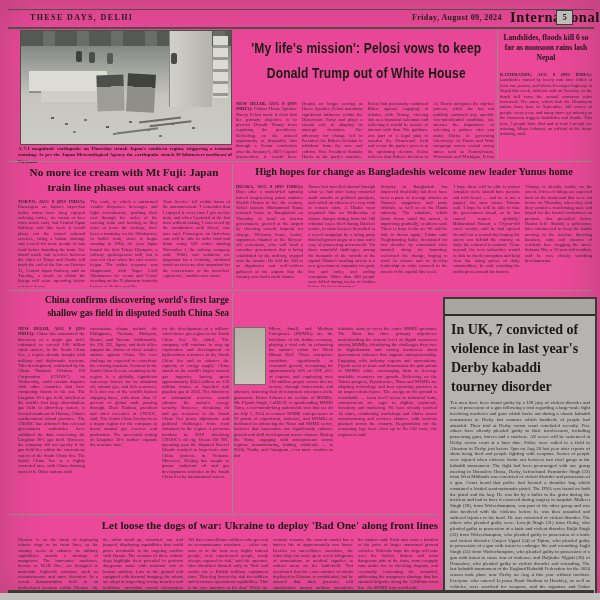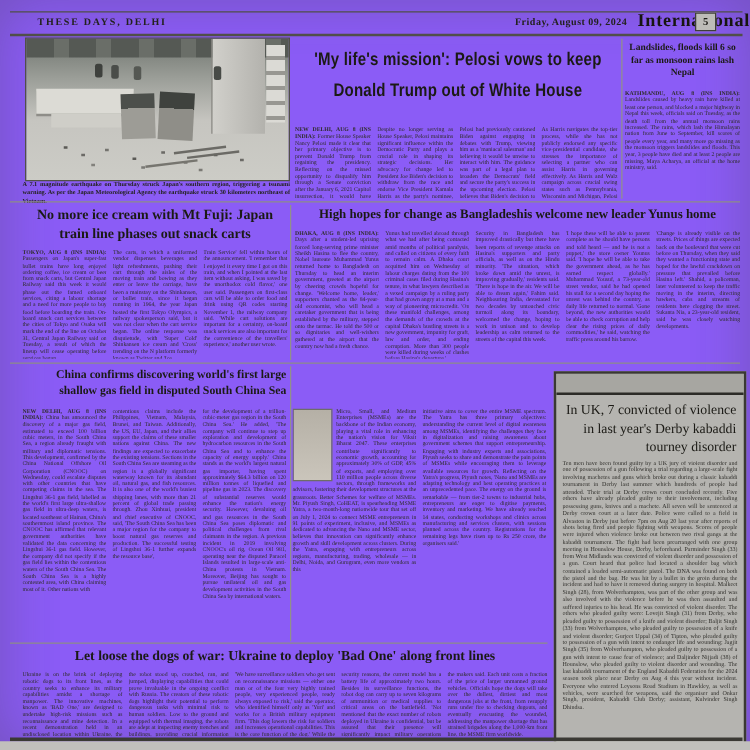--- a/index.html
+++ b/index.html
@@ -1,16 +1,16 @@
 <!DOCTYPE html>
 <html><head>
 <meta charset="utf-8">
 <style>
   html,body{margin:0;padding:0;background:#9f9e9a;}
-  .page{position:relative;width:600px;height:600px;background:#8b5cf6;
+  .page{position:relative;width:600px;height:600px;background:#ec4899;
     font-family:"Liberation Serif",serif;overflow:hidden;
     box-shadow:inset 0 0 46px rgba(58,57,52,.30);}
   .rule{position:absolute;background:#504f49;}
   .vrule{position:absolute;width:1px;background:#91908b;}
 
   
   .mh-left{position:absolute;left:30px;top:13px;font-weight:bold;font-size:8px;
     letter-spacing:1.4px;color:#22211d;}
   .mh-center{position:absolute;left:0;right:0;top:9px;text-align:right;
     font-weight:bold;font-size:14.5px;color:#16150f;letter-spacing:.6px;}
@@ -23,21 +23,21 @@
   
   .hl{position:absolute;font-weight:bold;color:#1b1a15;text-align:center;}
   .pel-h{left:236px;top:36px;width:314px;font-family:"Liberation Sans",sans-serif;
     font-size:14.5px;line-height:1.75;letter-spacing:.2px;
     transform:scaleX(.83);transform-origin:0 0;}
   .nep-h{left:500px;top:33px;width:92px;font-size:7.6px;line-height:1.3;}
   .fuji-h{left:18px;top:165px;width:212px;font-size:11.2px;line-height:1.3;}
   .yun-h{left:236px;top:166px;width:356px;font-size:10.3px;white-space:nowrap;}
   .chn-h{left:18px;top:294px;width:211px;font-size:9.4px;line-height:1.35;text-align:right;}
   .msme-h{left:234px;top:296px;width:203px;font-size:9.4px;line-height:1.35;}
-  .ukr-h{left:18px;top:519px;width:420px;font-size:11px;white-space:nowrap;}
+  .ukr-h{left:18px;top:519px;width:420px;font-size:11px;white-space:nowrap;text-align:right;}
 
   
   .cols{position:absolute;display:flex;gap:5px;overflow:hidden;}
   .col{flex:1;font-size:4.6px;line-height:1.15;text-align:justify;color:#2d2c28;
     overflow:hidden;}
   .col b{font-size:4.6px;}
   .single{position:absolute;font-size:4.6px;line-height:1.18;text-align:justify;
     color:#2d2c28;overflow:hidden;}
 
   .caption{position:absolute;left:18px;top:146px;width:214px;font-size:5px;
@@ -68,21 +68,21 @@
     62px 16px 0 #7a7974,22px 14px 0 #82817c;}
   .ph-mark{position:absolute;left:118px;top:88px;width:42px;height:2px;background:#6b6a65;
     transform:rotate(-7deg);box-shadow:10px 5px 0 #6b6a65,-24px 8px 0 #76756f;}
 
   
   .atw{position:absolute;left:443px;top:297px;width:150px;height:298px;
     border:2px solid #3a3933;background:#b5b4b0;overflow:hidden;}
   .atw-bar{height:15px;background:#a7a6a1;border-bottom:2px solid #2c2b27;
     font-family:"Liberation Sans",sans-serif;font-weight:bold;font-size:9px;
     line-height:15px;padding-left:5px;color:#16150f;}
-  .atw-h{font-weight:normal;font-size:11px;line-height:1.35;text-align:right;
+  .atw-h{font-weight:bold;font-size:14px;line-height:1.35;text-align:left;
     margin:5px 6px 3px;color:#1b1a15;}
   .atw-body{margin:0 5px;font-size:4.8px;line-height:1.2;text-align:justify;
     color:#2d2c28;height:236px;overflow:hidden;}
 
   
   .msme-photo{float:left;width:30px;height:56px;margin:1px 3px 1px 0;
     border:1px solid #6e6d68;background:linear-gradient(#b5b0a6,#cac5bb);overflow:hidden;}
   .man-head{width:12px;height:12px;border-radius:50%;background:#8f8378;margin:7px auto 0;}
   .man-body{width:23px;height:30px;border-radius:7px 7px 0 0;background:#e3e2dc;margin:2px auto 0;}
 

